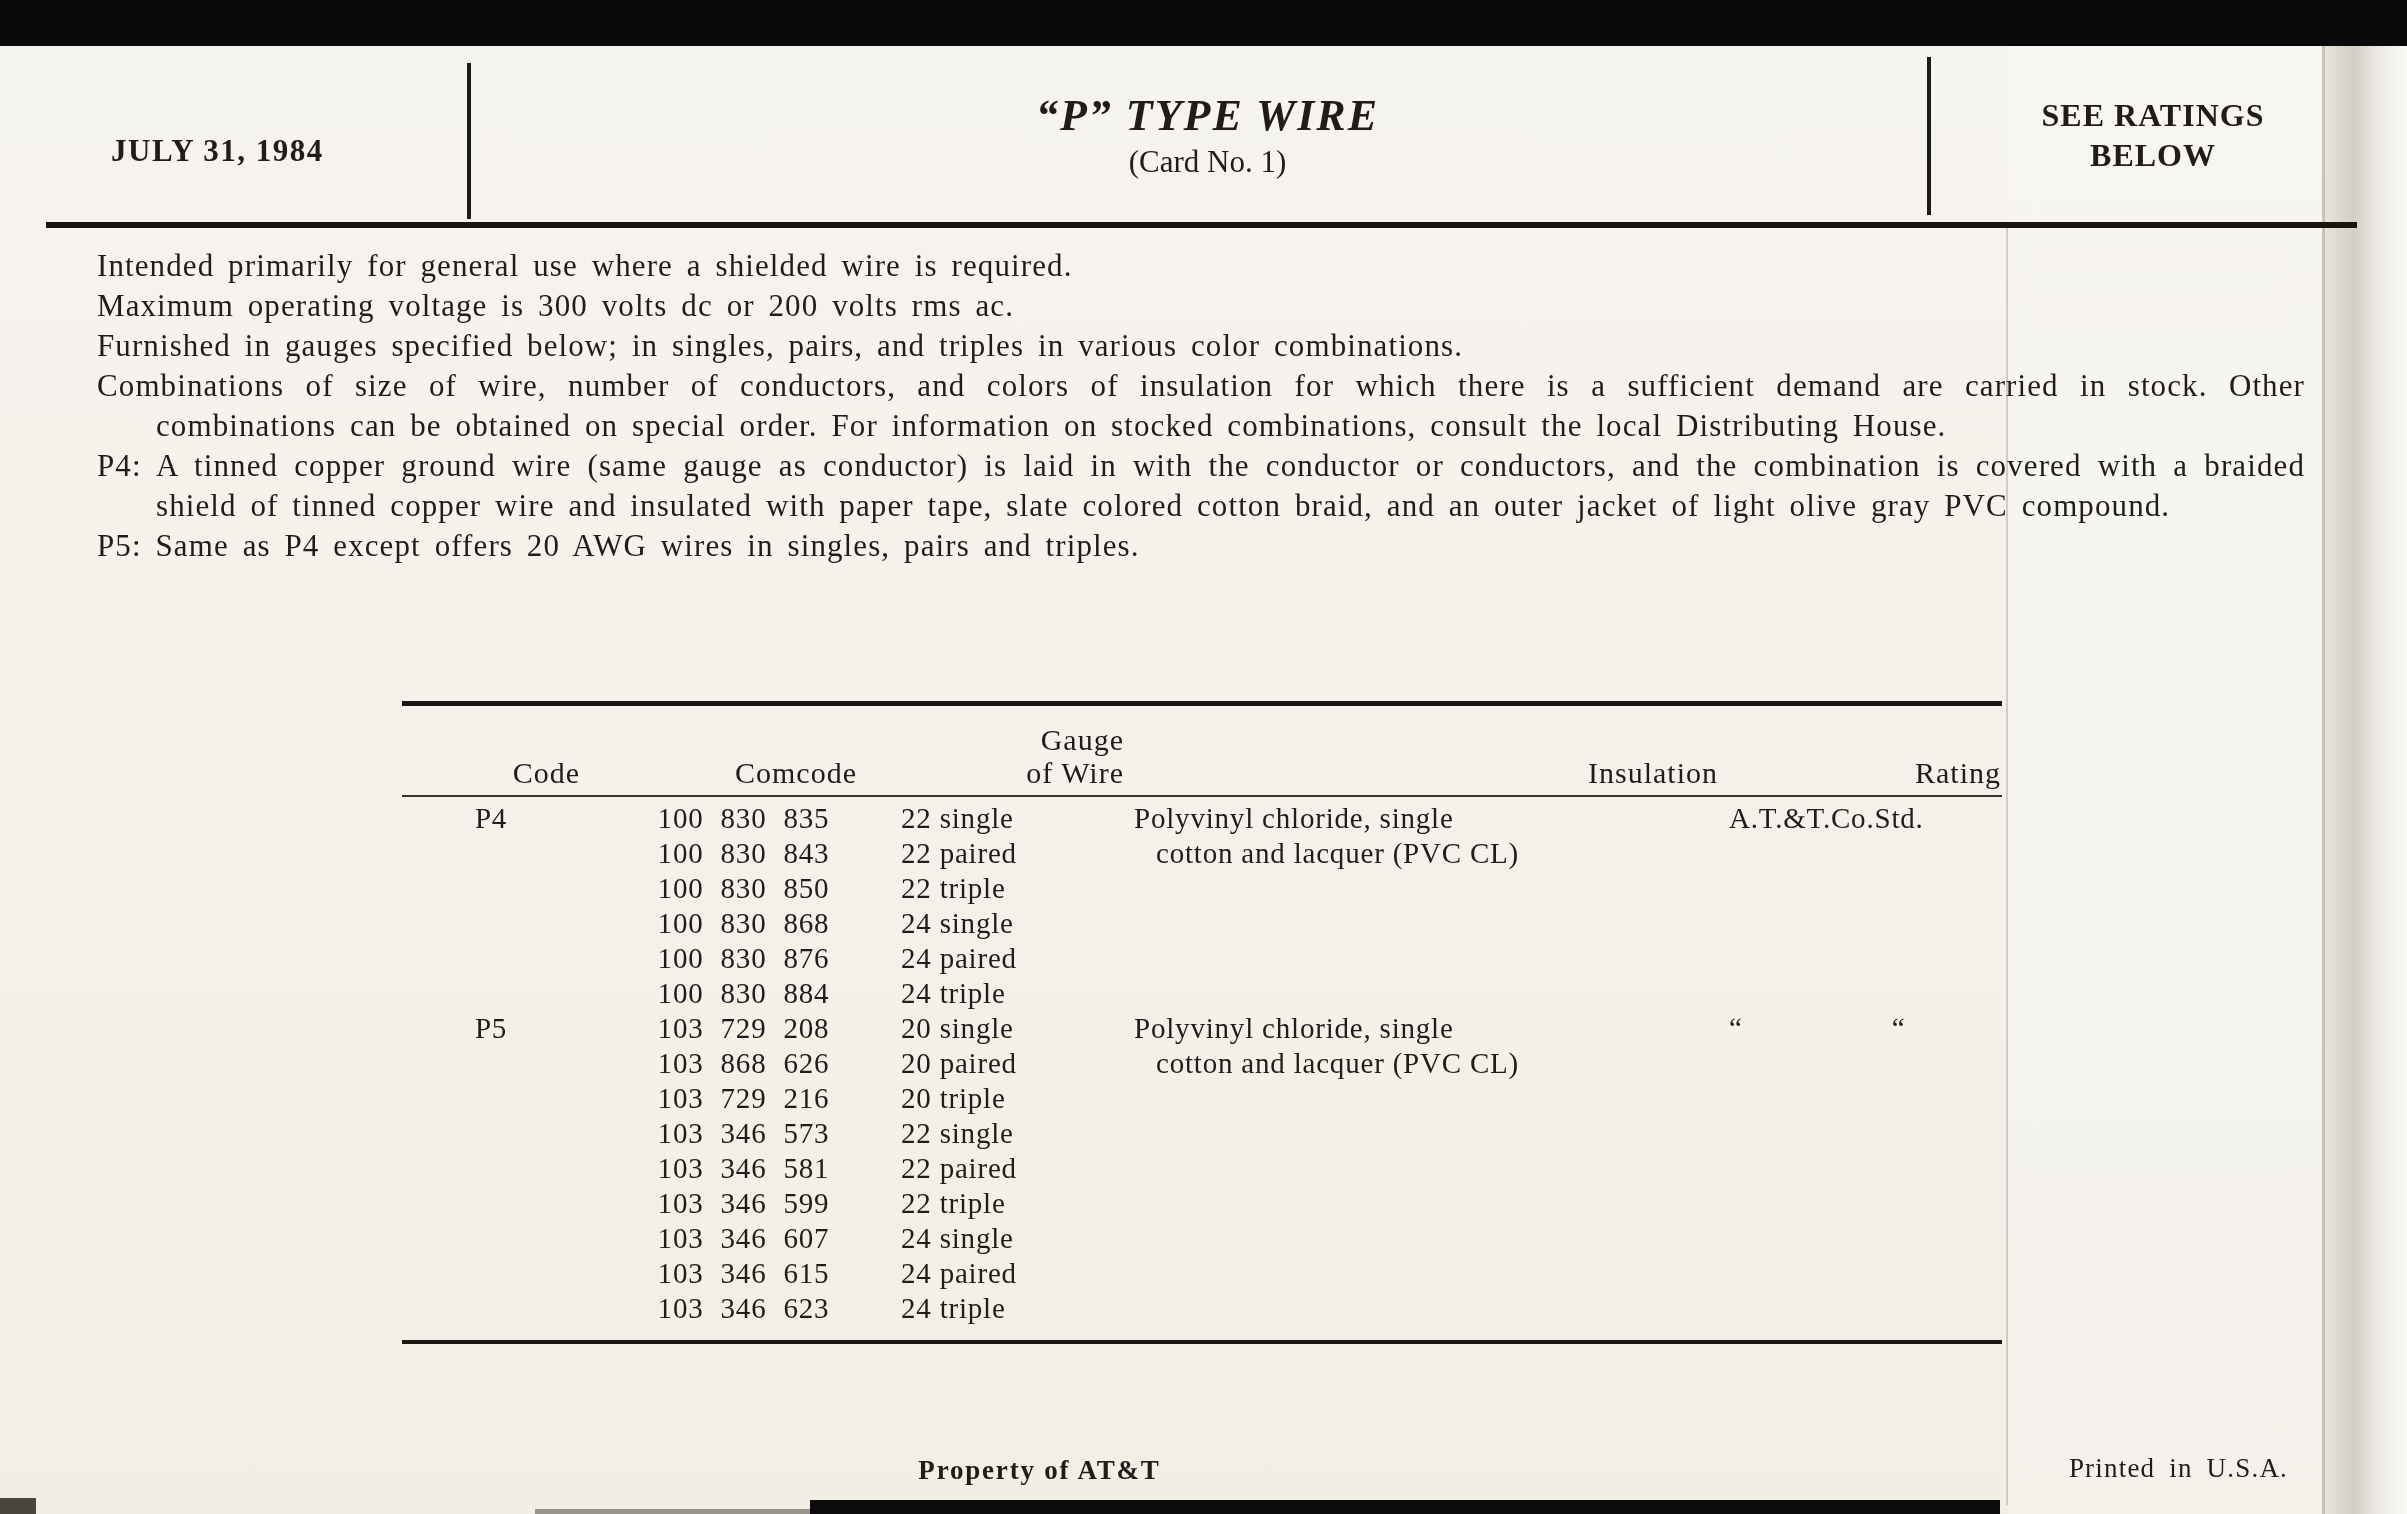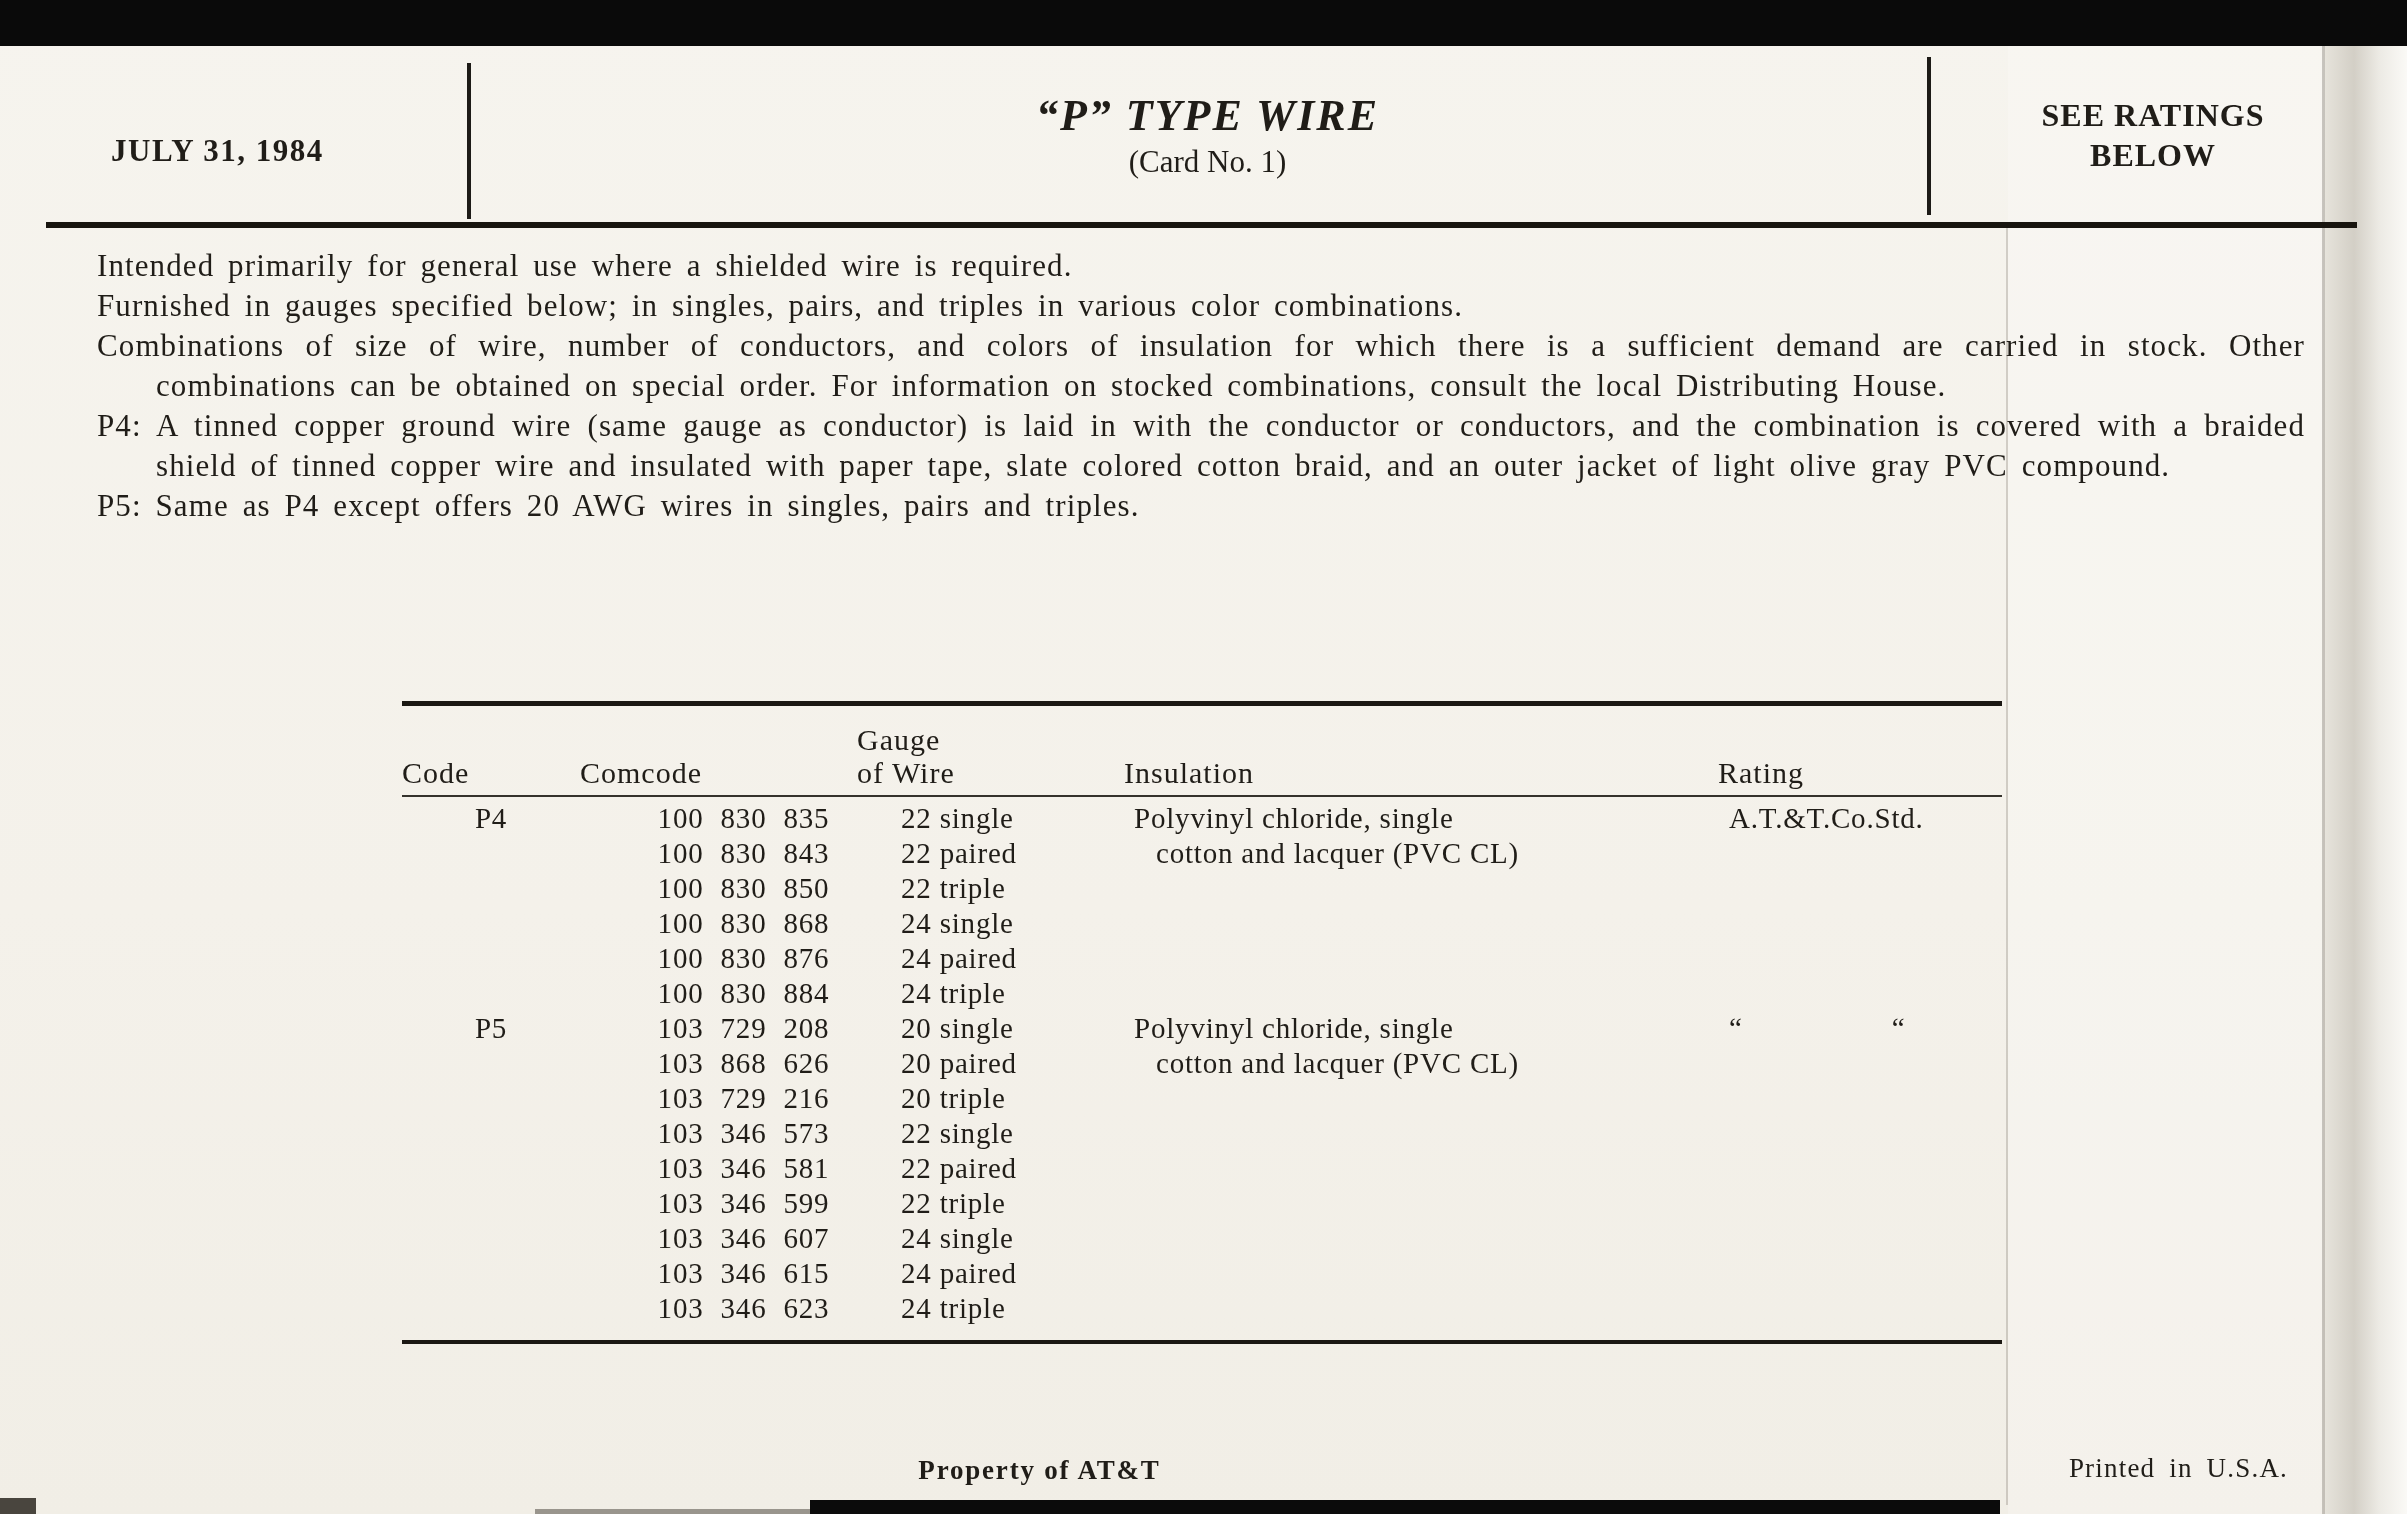--- a/index.html
+++ b/index.html
@@ -36,21 +36,21 @@
   .body-copy { position:absolute; left:97px; top:246px; width:2208px; z-index:4;
     font-size:31px; line-height:40px; letter-spacing:1.1px; word-spacing:5px; }
   .body-copy p { margin:0; padding-left:59px; text-indent:-59px; text-align:justify; }
 
   
   .spec-table { position:absolute; left:402px; top:701px; width:1600px; z-index:4;
     border-top:5px solid #1b1813; border-bottom:4px solid #1b1813; }
   .thead { display:grid; grid-template-columns:178px 277px 267px 594px 283px;
     align-items:end; height:83px; padding-bottom:6px;
     border-bottom:2px solid #35322c; font-size:30px; letter-spacing:1px; }
-  .th { text-align:left; line-height:33px; }
+  .th { text-align:right; line-height:33px; }
   .tbody { padding:4px 0 14px; }
   .trow { display:grid; grid-template-columns:178px 277px 267px 594px 283px;
     height:35px; line-height:35px; font-size:29px; letter-spacing:0.8px; }
   .c-code { text-align:center; }
   .c-comcode { padding-left:50px; word-spacing:9px; white-space:nowrap;text-align:center; }
   .c-gauge { padding-left:44px; white-space:nowrap; }
   .c-ins { padding-left:10px; white-space:nowrap; }
   .c-ins.cont { padding-left:32px; }
   .c-rating { padding-left:11px; white-space:nowrap; }
 
@@ -82,20 +82,21 @@
   </div>
   <div class="hdr-divider right"></div>
   <div class="ratings-note">
     <div>SEE RATINGS</div>
     <div>BELOW</div>
   </div>
   <div class="header-rule"></div>
 
   <div class="body-copy">
     <p><span></span><span>Intended primarily for general use where a shielded wire is required.</span></p>
+    <p><span></span><span>Maximum operating voltage is 300 volts dc or 200 volts rms ac.</span></p>
     <p><span></span><span>Furnished in gauges specified below; in singles, pairs, and triples in various color combinations.</span></p>
     <p><span></span><span>Combinations of size of wire, number of conductors, and colors of insulation for which there is a sufficient demand are carried in stock. Other combinations can be obtained on special order. For information on stocked combinations, consult the local Distributing House.</span></p>
     <p><span>P4: </span><span>A tinned copper ground wire (same gauge as conductor) is laid in with the conductor or conductors, and the combination is covered with a braided shield of tinned copper wire and insulated with paper tape, slate colored cotton braid, and an outer jacket of light olive gray PVC compound.</span></p>
     <p><span>P5: </span><span>Same as P4 except offers 20 AWG wires in singles, pairs and triples.</span></p>
   </div>
 
   <div class="spec-table">
     <div class="thead">
       <div class="th">Code</div>
       <div class="th">Comcode</div>

